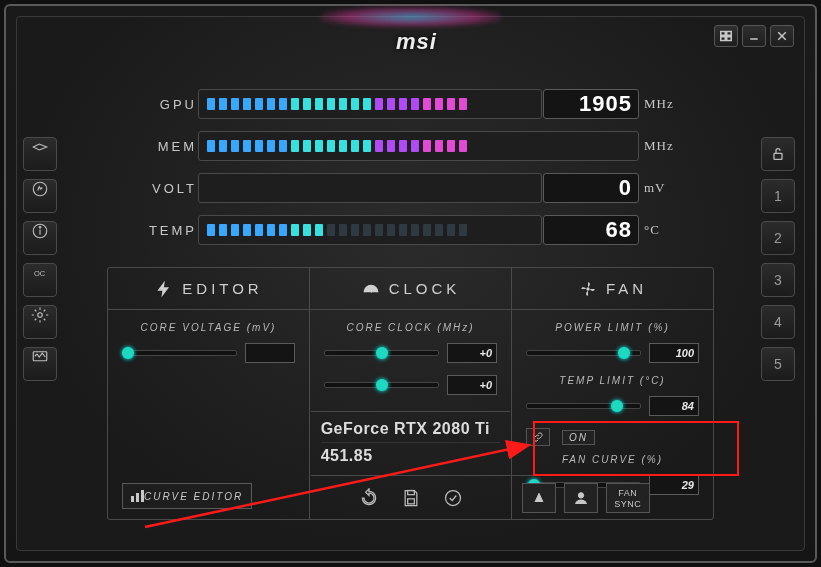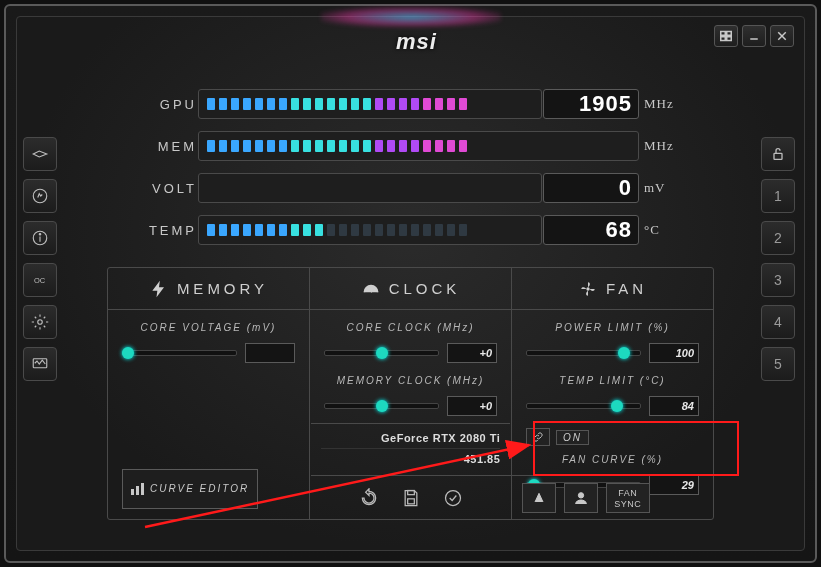--- a/index.html
+++ b/index.html
@@ -10,21 +10,21 @@
 
   
   .titlebar { position:absolute; top:4px; left:12px; right:0; height:42px; display:flex; align-items:center; justify-content:center; }
   .logo { font-style:italic; font-weight:800; font-size:22px; color:#ededed; letter-spacing:1px; text-shadow:0 0 4px #000; }
   .win-controls { position:absolute; top:8px; right:10px; display:flex; gap:4px; }
   .win-btn { width:24px; height:22px; border:1px solid #555; border-radius:3px; background:linear-gradient(#2f2f2f,#1e1e1e); color:#c8c8c8; display:flex; align-items:center; justify-content:center; font-size:12px; cursor:pointer; }
   .win-btn svg { width:12px; height:12px; stroke:#c8c8c8; stroke-width:2; fill:none; }
 
   
   .sidebar-left { position:absolute; top:120px; left:6px; width:40px; display:flex; flex-direction:column; gap:8px; }
-  .side-btn { width:34px; height:34px; border:1px solid #4a4a4a; border-radius:4px; background:linear-gradient(#2c2c2c,#1c1c1c); display:flex; align-items:center; justify-content:center; color:#bfbfbf; cursor:pointer; }
+  .side-btn { width:34px; height:34px; border:1px solid #4a4a4a; border-radius:4px; background:linear-gradient(#2c2c2c,#1c1c1c); display:flex; align-items:flex-start; justify-content:center; color:#bfbfbf; cursor:pointer; }
   .side-btn svg { width:18px; height:18px; stroke:#bfbfbf; stroke-width:1.5; fill:none; }
 
   
   .sidebar-right { position:absolute; top:120px; right:6px; width:40px; display:flex; flex-direction:column; gap:8px; align-items:center; }
   .right-btn { width:34px; height:34px; border:1px solid #4a4a4a; border-radius:4px; background:linear-gradient(#2c2c2c,#1c1c1c); display:flex; align-items:center; justify-content:center; color:#9a9a9a; font-size:14px; cursor:pointer; }
 
   
   .metrics { position:absolute; top:70px; left:120px; right:120px; display:flex; flex-direction:column; gap:8px; }
   .metric-row { display:flex; align-items:center; gap:1px; height:34px; }
   .metric-label { width:60px; text-align:right; font-size:13px; letter-spacing:3px; color:#c8c8c8; }
@@ -44,39 +44,39 @@
   .tab:last-child { border-right:none; }
   .tab svg { width:20px; height:20px; fill:#cfcfcf; }
   .tab-body { display:flex; height:calc(100% - 42px); }
   .col { flex:1; border-right:1px solid #4a4a4a; padding:12px 14px 8px; position:relative;font-style:italic; }
   .col:last-child { border-right:none; }
   .sub-label { font-size:10px; letter-spacing:2px; color:#b8b8b8; text-align:center; margin-bottom:10px; }
   .slider-row { display:flex; align-items:center; gap:8px; margin-bottom:12px; }
   .track { flex:1; height:6px; background:#111; border:1px solid #444; border-radius:2px; position:relative; }
   .knob { position:absolute; top:50%; width:12px; height:12px; background:#1dd9c0; border-radius:50%; transform:translate(-50%,-50%); box-shadow:0 0 4px #0ff; cursor:pointer; }
   .num-box { width:50px; height:20px; border:1px solid #5a5a5a; background:#141414; color:#e8e8e8; font-size:11px; font-weight:600; text-align:right; padding:0 4px; line-height:18px; }
-  .link-toggle { display:flex; align-items:center; gap:6px; margin:4px 0 8px; }
+  .link-toggle { display:flex; align-items:center; gap:12px; margin:4px 0 8px; }
   .link-btn { width:24px; height:18px; border:1px solid #555; background:#222; display:flex; align-items:center; justify-content:center; cursor:pointer;}
   .link-btn svg { width:12px; height:12px; stroke:#bbb; fill:none; stroke-width:2;}
   .on-badge { font-size:10px; letter-spacing:2px; border:1px solid #555; padding:1px 6px; background:#222; color:#ccc; }
 
   .gpu-info { position:absolute; left:calc(33.33% + 1px); right:calc(33.33% + 1px); bottom:46px; border-top:1px solid #4a4a4a; padding:4px 10px; }
-  .gpu-info div { font-size:11px; color:#ddd; font-weight:600; padding:4px 0; border-bottom:1px solid #333; letter-spacing:.5px;text-align:right; }
+  .gpu-info div { font-size:16px; color:#ddd; font-weight:600; padding:4px 0; border-bottom:1px solid #333; letter-spacing:.5px; }
   .gpu-info div:last-child { border-bottom:none; }
 
   .action-row { position:absolute; left:calc(33.33% + 1px); right:0; bottom:0; height:44px; border-top:1px solid #4a4a4a; display:flex; }
   .action-left { flex:0 0 calc(50% - 0px); display:flex; justify-content:center; align-items:center; gap:14px; border-right:1px solid #4a4a4a;}
   .action-btn { width:28px; height:28px; display:flex; align-items:center; justify-content:center; color:#bbb; cursor:pointer; }
   .action-btn svg { width:20px; height:20px; stroke:#bbb; stroke-width:1.5; fill:none; }
   .action-right { flex:1; display:flex; align-items:center; gap:8px; padding:0 10px; }
   .sq-btn { width:34px; height:30px; border:1px solid #555; background:#222; display:flex; align-items:center; justify-content:center; cursor:pointer;}
   .sq-btn svg { width:16px; height:16px; stroke:#c8c8c8; fill:#c8c8c8; stroke-width:1.5; }
   .fan-sync { width:44px; height:30px; border:1px solid #555; background:#222; text-align:center; font-size:9px; line-height:11px; padding-top:4px; color:#c8c8c8; letter-spacing:.5px; cursor:pointer;}
 
-  .curve-editor { position:absolute; left:14px; bottom:10px; border:1px solid #5a5a5a; padding:13px 8px; display:flex; gap:6px; background:#1e1e1e; cursor:pointer;}
+  .curve-editor { position:absolute; left:14px; bottom:10px; border:1px solid #5a5a5a; padding:6px 8px; display:flex; align-items:center; background:#1e1e1e; cursor:pointer;}
   .curve-editor .bars { display:flex; align-items:flex-end; gap:2px; }
   .curve-editor .bars span { width:3px; background:#c8c8c8; }
   .curve-editor .bars span:nth-child(1){height:6px} .curve-editor .bars span:nth-child(2){height:9px} .curve-editor .bars span:nth-child(3){height:12px}
   .curve-editor .txt { font-size:10px; letter-spacing:2px; color:#c8c8c8; }
 
   
   .annot-box { position:absolute; border:2px solid #ff1a1a; pointer-events:none; }
   .annot-arrow { position:absolute; pointer-events:none; }
 </style>
 </head>
@@ -256,21 +256,21 @@
         <div class="metric-unit">°C</div>
       </div>
     </div>
 
     <div class="panel">
       <div class="tabs">
         <div class="tab">
           <svg viewBox="0 0 24 24">
               <path d="M13 2L4 14h6l-1 8 9-12h-6z"></path>
             </svg>
-          <span>MEMORY</span>
+          <span>EDITOR</span>
         </div>
         <div class="tab">
           <svg viewBox="0 0 24 24" fill="none" stroke="#cfcfcf" stroke-width="2">
               <path d="M4 16a8 8 0 0116 0"></path>
               <line x1="12" y1="16" x2="16" y2="10"></line>
             </svg>
           <span>CLOCK</span>
         </div>
         <div class="tab">
           <svg viewBox="0 0 24 24">
@@ -302,21 +302,20 @@
         </div>
 
         <div class="col">
           <div class="sub-label">CORE CLOCK (MHz)</div>
           <div class="slider-row">
             <div class="track">
                 <div class="knob" style="left:50%"></div>
               </div>
             <div class="num-box">+0</div>
           </div>
-          <div class="sub-label">MEMORY CLOCK (MHz)</div>
           <div class="slider-row">
             <div class="track">
                 <div class="knob" style="left:50%"></div>
               </div>
             <div class="num-box">+0</div>
           </div>
         </div>
 
         <div class="col">
           <div class="sub-label">POWER LIMIT (%)</div>

